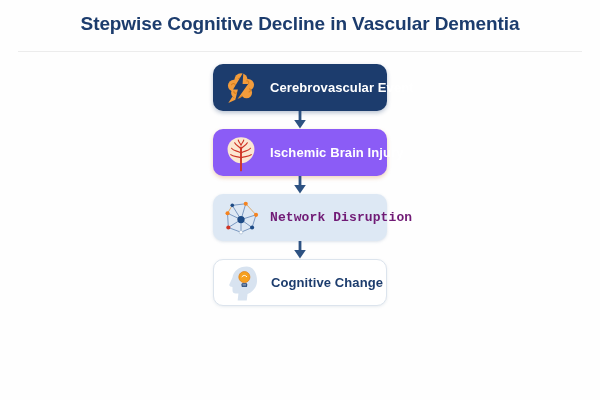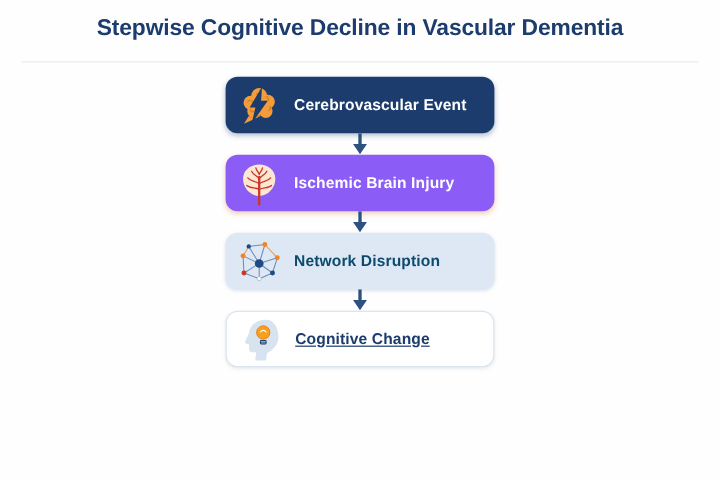--- a/index.html
+++ b/index.html
@@ -20,21 +20,21 @@
   }
   .divider{
     position:absolute;top:51px;left:18px;right:18px;height:1px;
     background:#ececec;
   }
   .diagram{
     position:absolute;top:64px;left:50%;transform:translateX(-50%);
     display:flex;flex-direction:column;align-items:center;
   }
   .step{
-    width:224px;height:47px;border-radius:10px;
+    width:174px;height:47px;border-radius:10px;
     display:flex;align-items:center;
     padding:0 8px 0 9px;box-sizing:border-box;
     font-size:13px;font-weight:700;letter-spacing:.1px;
   }
   .step .icon{
     width:38px;height:38px;flex:0 0 38px;margin-right:10px;
     display:flex;align-items:center;justify-content:center;
   }
   .step .label{white-space:nowrap;}
   .s0{box-shadow:0 2px 4px rgba(28,60,109,.30);}
@@ -108,21 +108,21 @@
     <span class="label">Ischemic Brain Injury</span>
   </div>
 
   <div class="connector">
     <svg width="16" height="18" viewBox="0 0 16 18">
       <path d="M8 0 V9.5" stroke="currentColor" stroke-width="2.8"></path>
       <path d="M2.2 9 H13.8 L8 17.5 Z" fill="currentColor"></path>
     </svg>
   </div>
 
-  <div class="step s2" style="background: rgb(221, 232, 244); color: #0c4a6e;">
+  <div class="step s2" style="background: rgb(221, 232, 244); color: #701a75; font-family: Liberation Mono, monospace;">
     <span class="icon">
       <svg viewBox="0 0 48 48" width="38" height="38">
         <g stroke="#6b8cb8" stroke-width="1.1">
           <path d="M24 26 L13 8 M24 26 L30 6 M24 26 L43 20 M24 26 L7 18 M24 26 L8 36 M24 26 L24 42 M24 26 L38 36"></path>
           <path d="M13 8 L30 6 M43 20 L38 36 M38 36 L24 42 M24 42 L8 36 M8 36 L7 18"></path>
         </g>
         <g stroke="#d8a05c" stroke-width="1.1">
           <path d="M30 6 L43 20 M7 18 L13 8"></path>
         </g>
         <circle cx="24" cy="26" r="4.6" fill="#1d4b86"></circle>
@@ -138,21 +138,21 @@
     <span class="label">Network Disruption</span>
   </div>
 
   <div class="connector">
     <svg width="16" height="18" viewBox="0 0 16 18">
       <path d="M8 0 V9.5" stroke="currentColor" stroke-width="2.8"></path>
       <path d="M2.2 9 H13.8 L8 17.5 Z" fill="currentColor"></path>
     </svg>
   </div>
 
-  <div class="step s3" style="background: rgb(255, 255, 255); color: rgb(28, 60, 109); border: 1px solid rgb(220, 228, 237); text-decoration: underline;">
+  <div class="step s3" style="background: rgb(255, 255, 255); color: rgb(28, 60, 109); border: 1px solid rgb(220, 228, 237);">
     <span class="icon">
       <svg viewBox="0 0 48 48" width="38" height="38">
         <path fill="#d8e3f0" d="M30 3 C20 3 13 9 12 17 L8 26 C7.6 27 8.2 28 9.2 28.3 L12 29 L12 33.5 C12 36 13.5 37.2 16 37.2 L19.5 37.2 L18.5 46 L30 46 L31 38 C38 35 43 29 43 21 C43 11 38 3 30 3 Z"></path>
         <circle cx="27" cy="16.5" r="7" fill="#f6a01e" stroke="#e0821a" stroke-width="1"></circle>
         <path d="M24 16 q3 -3.5 6 0" stroke="#ffffff" stroke-width="1.2" fill="none" stroke-linecap="round"></path>
         <rect x="23.5" y="24.3" width="7" height="4.8" rx="1.2" fill="#1c3c6d"></rect>
         <path d="M24.5 26 h5 M24.5 27.6 h5" stroke="#d8e3f0" stroke-width="0.7"></path>
       </svg>
     </span>
     <span class="label">Cognitive Change</span>

